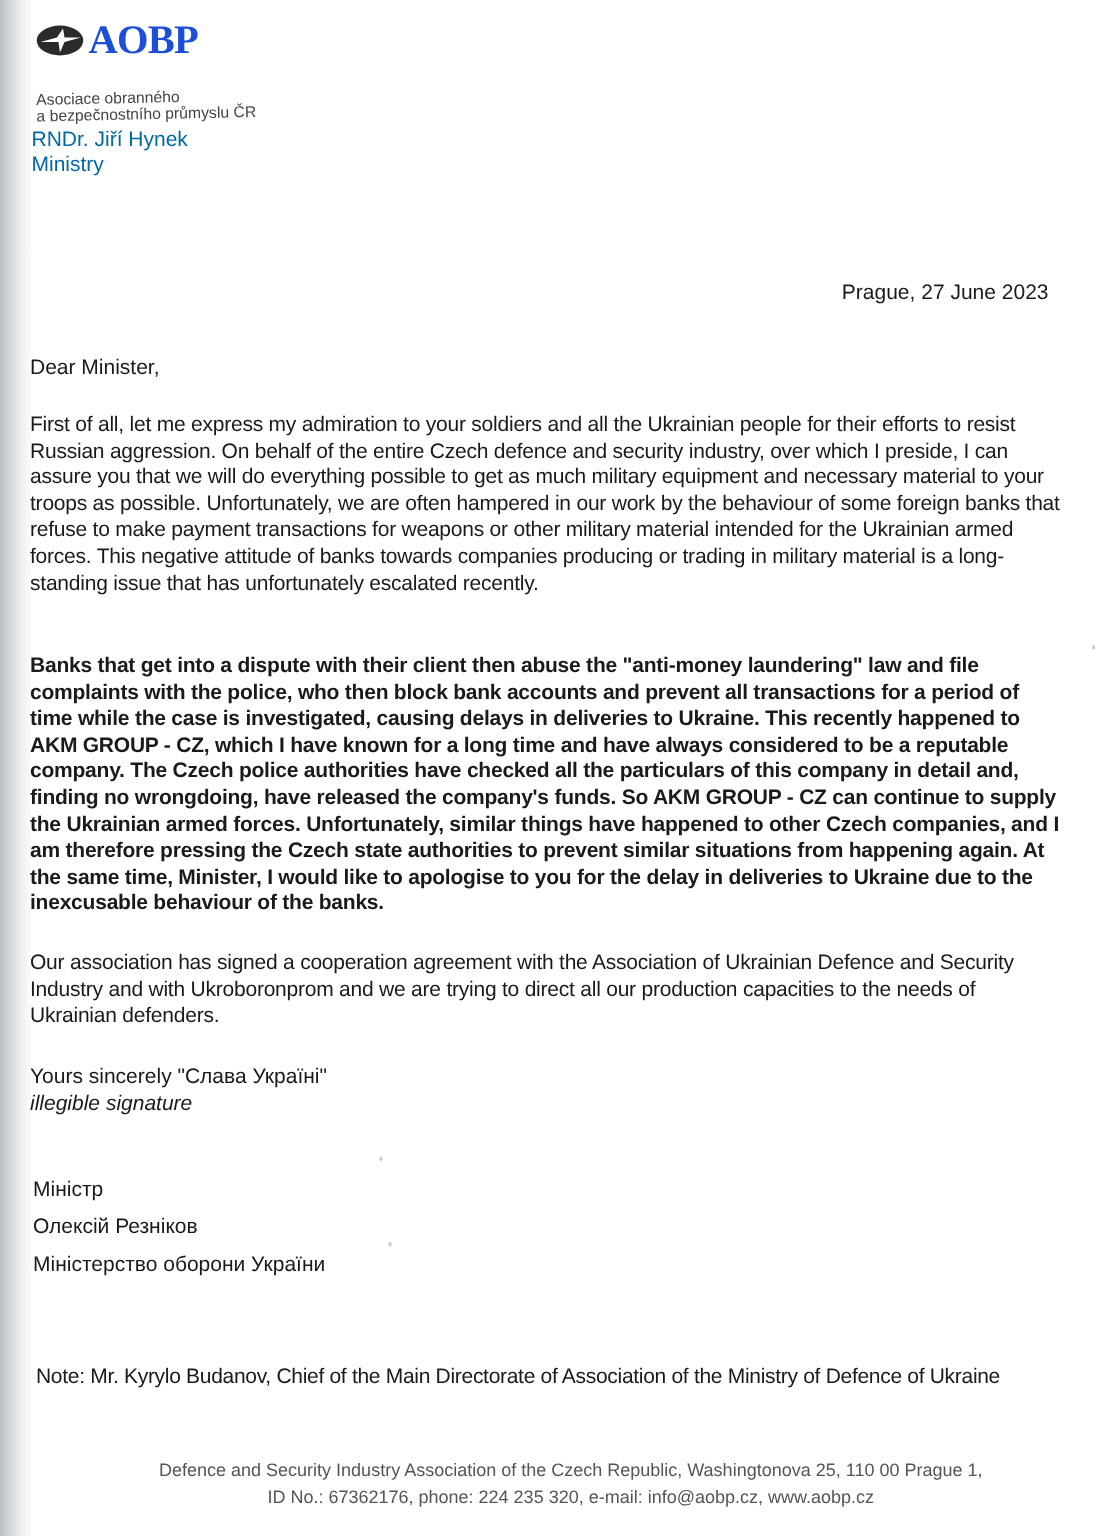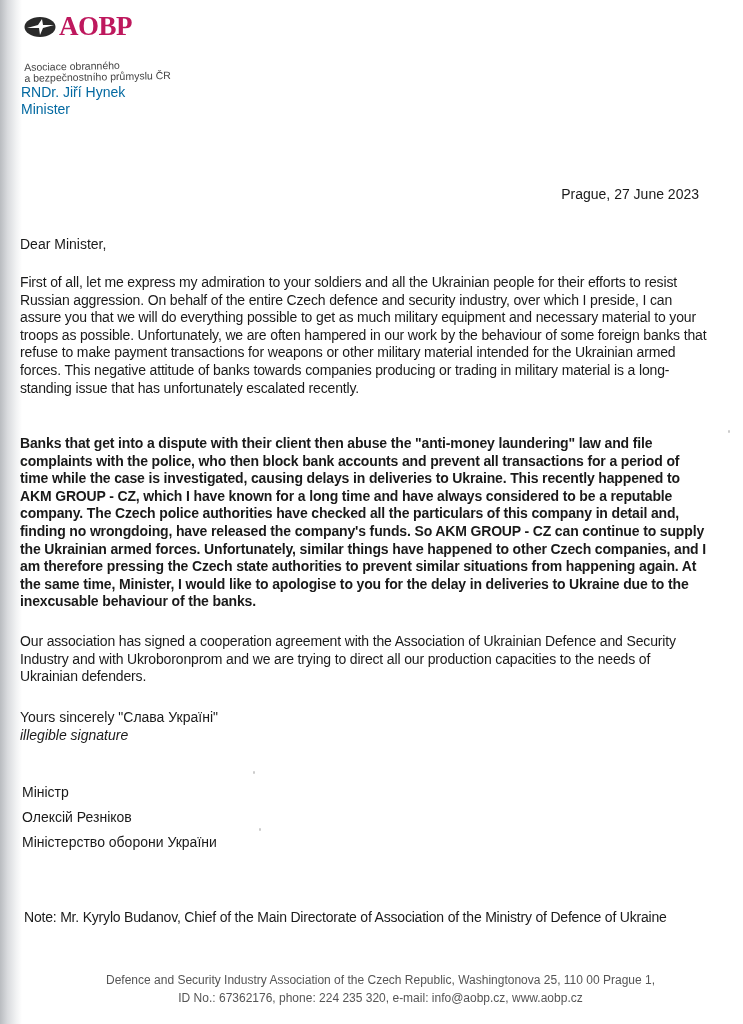--- a/index.html
+++ b/index.html
@@ -31,21 +31,21 @@
     .logo-mark {
       width: 34px;
       height: 22px;
       margin-right: 1px;
     }
     .logo-text {
       font-family: "Liberation Serif", serif;
       font-weight: bold;
       font-size: 27px;
       letter-spacing: -0.5px;
-      color: #be185d;
+      color: #1d4ed8;
       line-height: 1;
     }
     .assoc {
       position: absolute;
       left: 24px;
       top: 62px;
       font-size: 10.5px;
       line-height: 11px;
       color: #444;
       transform: rotate(-1.2deg);
@@ -139,21 +139,21 @@
   <span class="logo-text">AOBP</span>
 </div>
 
 <div class="assoc">
   <div>Asociace obranného</div>
   <div>a bezpečnostního průmyslu ČR</div>
 </div>
 
 <div class="president">
   <div>RNDr. Jiří Hynek</div>
-  <div>Minister</div>
+  <div>Ministry</div>
 </div>
 
 <div class="date">Prague, 27 June 2023</div>
 
 <div class="salutation">Dear Minister,</div>
 
 <div class="para p1">First of all, let me express my admiration to your soldiers and all the Ukrainian people for their efforts to resist Russian aggression. On behalf of the entire Czech defence and security industry, over which I preside, I can assure you that we will do everything possible to get as much military equipment and necessary material to your troops as possible. Unfortunately, we are often hampered in our work by the behaviour of some foreign banks that refuse to make payment transactions for weapons or other military material intended for the Ukrainian armed forces. This negative attitude of banks towards companies producing or trading in military material is a long-standing issue that has unfortunately escalated recently.</div>
 <div class="para p2">Banks that get into a dispute with their client then abuse the "anti-money laundering" law and file complaints with the police, who then block bank accounts and prevent all transactions for a period of time while the case is investigated, causing delays in deliveries to Ukraine. This recently happened to AKM GROUP - CZ, which I have known for a long time and have always considered to be a reputable company. The Czech police authorities have checked all the particulars of this company in detail and, finding no wrongdoing, have released the company's funds. So AKM GROUP - CZ can continue to supply the Ukrainian armed forces. Unfortunately, similar things have happened to other Czech companies, and I am therefore pressing the Czech state authorities to prevent similar situations from happening again. At the same time, Minister, I would like to apologise to you for the delay in deliveries to Ukraine due to the inexcusable behaviour of the banks.</div>
 <div class="para p3">Our association has signed a cooperation agreement with the Association of Ukrainian Defence and Security Industry and with Ukroboronprom and we are trying to direct all our production capacities to the needs of Ukrainian defenders.</div>
 

